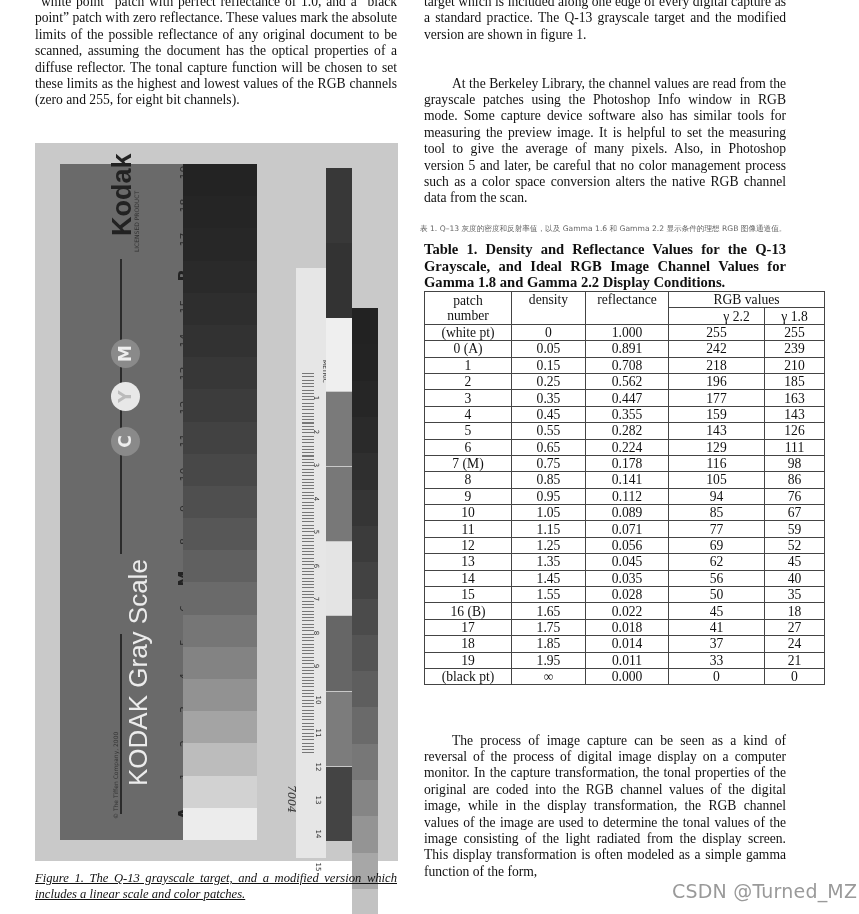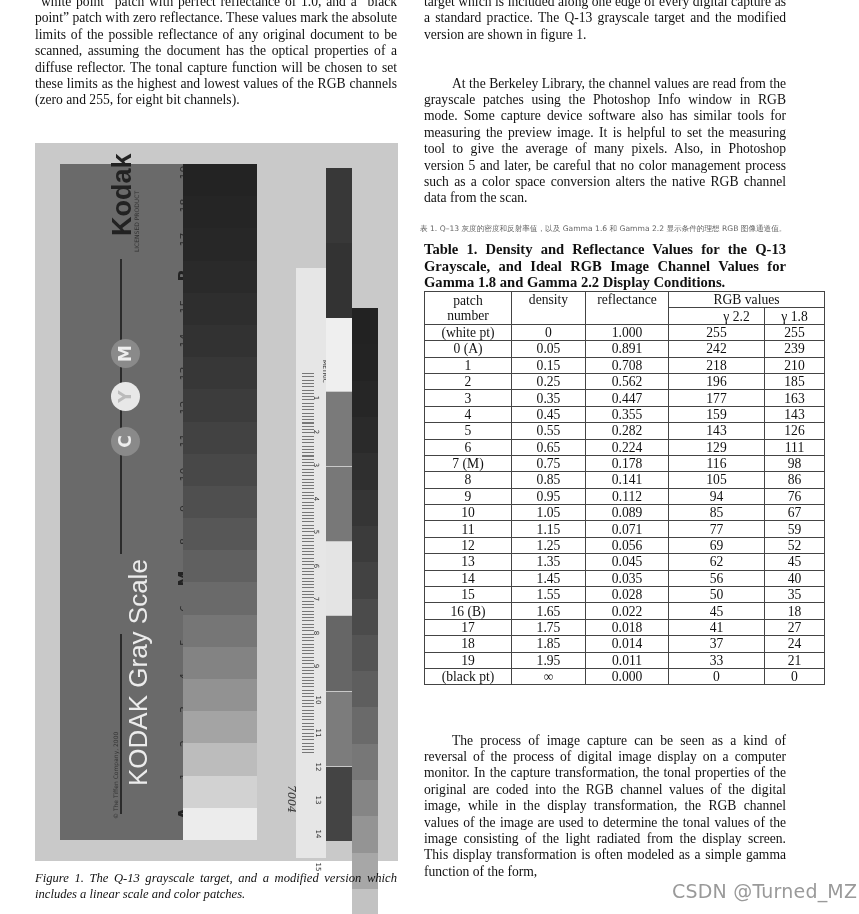--- a/index.html
+++ b/index.html
@@ -12,21 +12,21 @@
   .right-top { left:424px; top:-6px; width:362px; }
   .heading { font-weight:bold; margin:0; }
   .sec1 { position:absolute; left:424px; top:62px; width:362px; font-size:13.6px; line-height:16.4px; text-align:justify; }
   .cn-caption { position:absolute; left:420px; top:224px; font-family:"DejaVu Sans", sans-serif; font-size:7.6px; color:#666; white-space:nowrap; }
   .table-title { position:absolute; left:424px; top:241px; width:362px; font-weight:bold; font-size:14.6px; line-height:16.5px; text-align:justify; }
   table.t1 { position:absolute; left:424px; top:291px; border-collapse:collapse; font-size:13.6px; }
   table.t1 td, table.t1 th { border:1px solid #444; padding:0; text-align:center; font-weight:normal; height:15.4px; line-height:15px; }
   table.t1 .c1 { width:86px; } table.t1 .c2 { width:73px; } table.t1 .c3 { width:82px; }
   table.t1 .c4 { width:55px;padding-left:40px; } table.t1 .c5 { width:59px; }
   .sec2 { position:absolute; left:424px; top:719px; width:362px; font-size:13.6px; line-height:16.4px; text-align:justify; }
-  .fig-caption { position:absolute; left:35px; top:871px; width:362px; font-style:italic; font-size:12.6px; line-height:15.6px; text-align:justify; }
+  .fig-caption { position:absolute; left:35px; top:871px; width:362px; font-style:italic; font-size:12.6px; line-height:15.6px; text-align:justify;text-decoration:underline; }
   .watermark { position:absolute; left:672px; top:880px; font-family:"DejaVu Sans", sans-serif; font-size:19px; color:#9a9a9a; letter-spacing:0.2px; }
 
   
   .figure { position:absolute; left:35px; top:143px; width:363px; height:718px; background:#c9c9c9; }
   .kodak-card { position:absolute; left:25px; top:21px; width:123px; height:676px; background:#6a6a6a; }
   .card-line { position:absolute; background:#2b2b2b; }
   .rot { position:absolute; transform-origin:left top; transform:rotate(-90deg); white-space:nowrap; }
   .num { position:absolute; left:113px; width:22px; text-align:center; font-family:"DejaVu Sans", sans-serif; font-size:11px; color:#2e2e2e; transform:rotate(-90deg); }
   .num.big { font-weight:bold; font-size:16px; color:#222; }
   .dot { position:absolute; width:29px; height:29px; border-radius:50%; text-align:center; line-height:29px; font-family:"DejaVu Sans", sans-serif; font-weight:bold; font-size:17px; transform:rotate(-90deg); }

